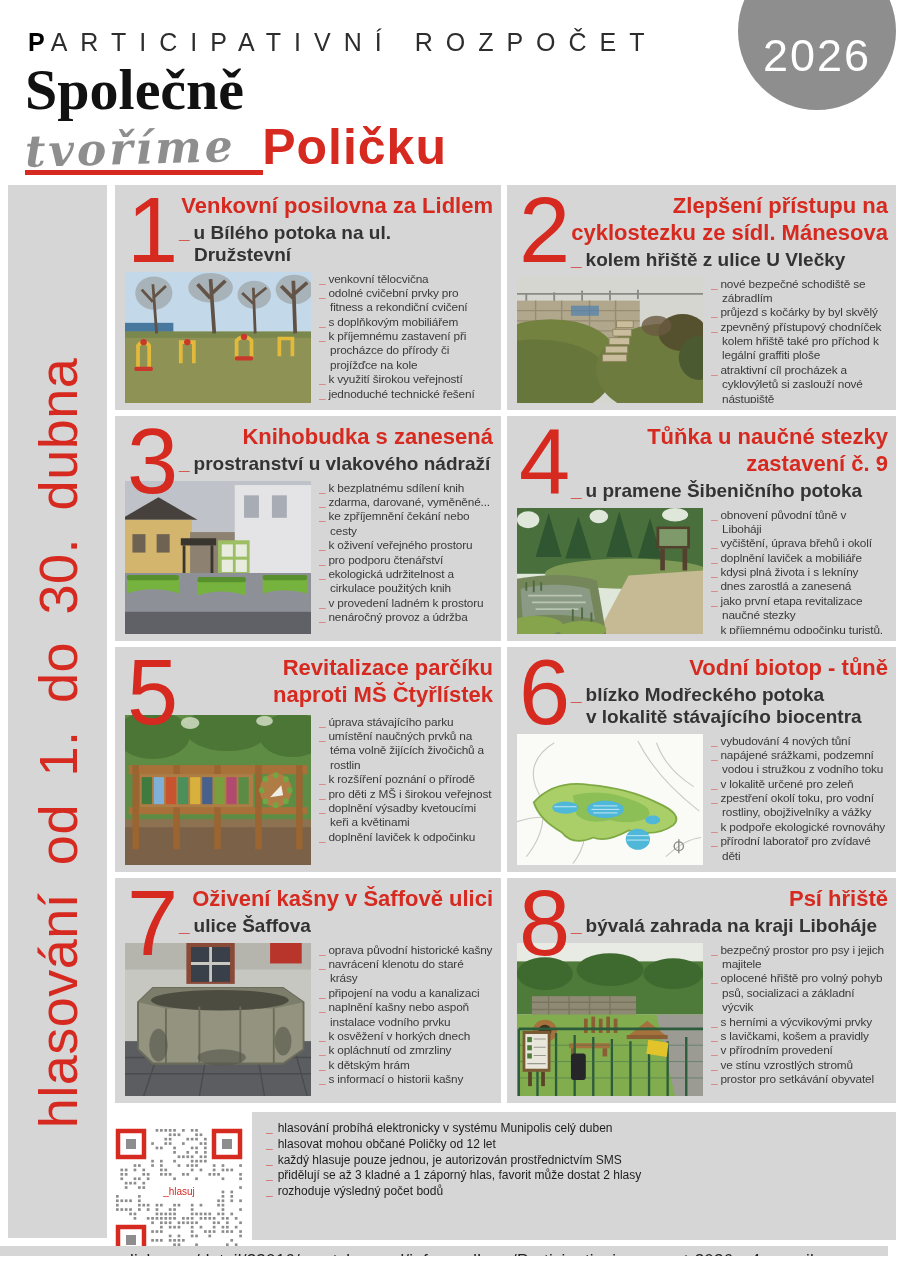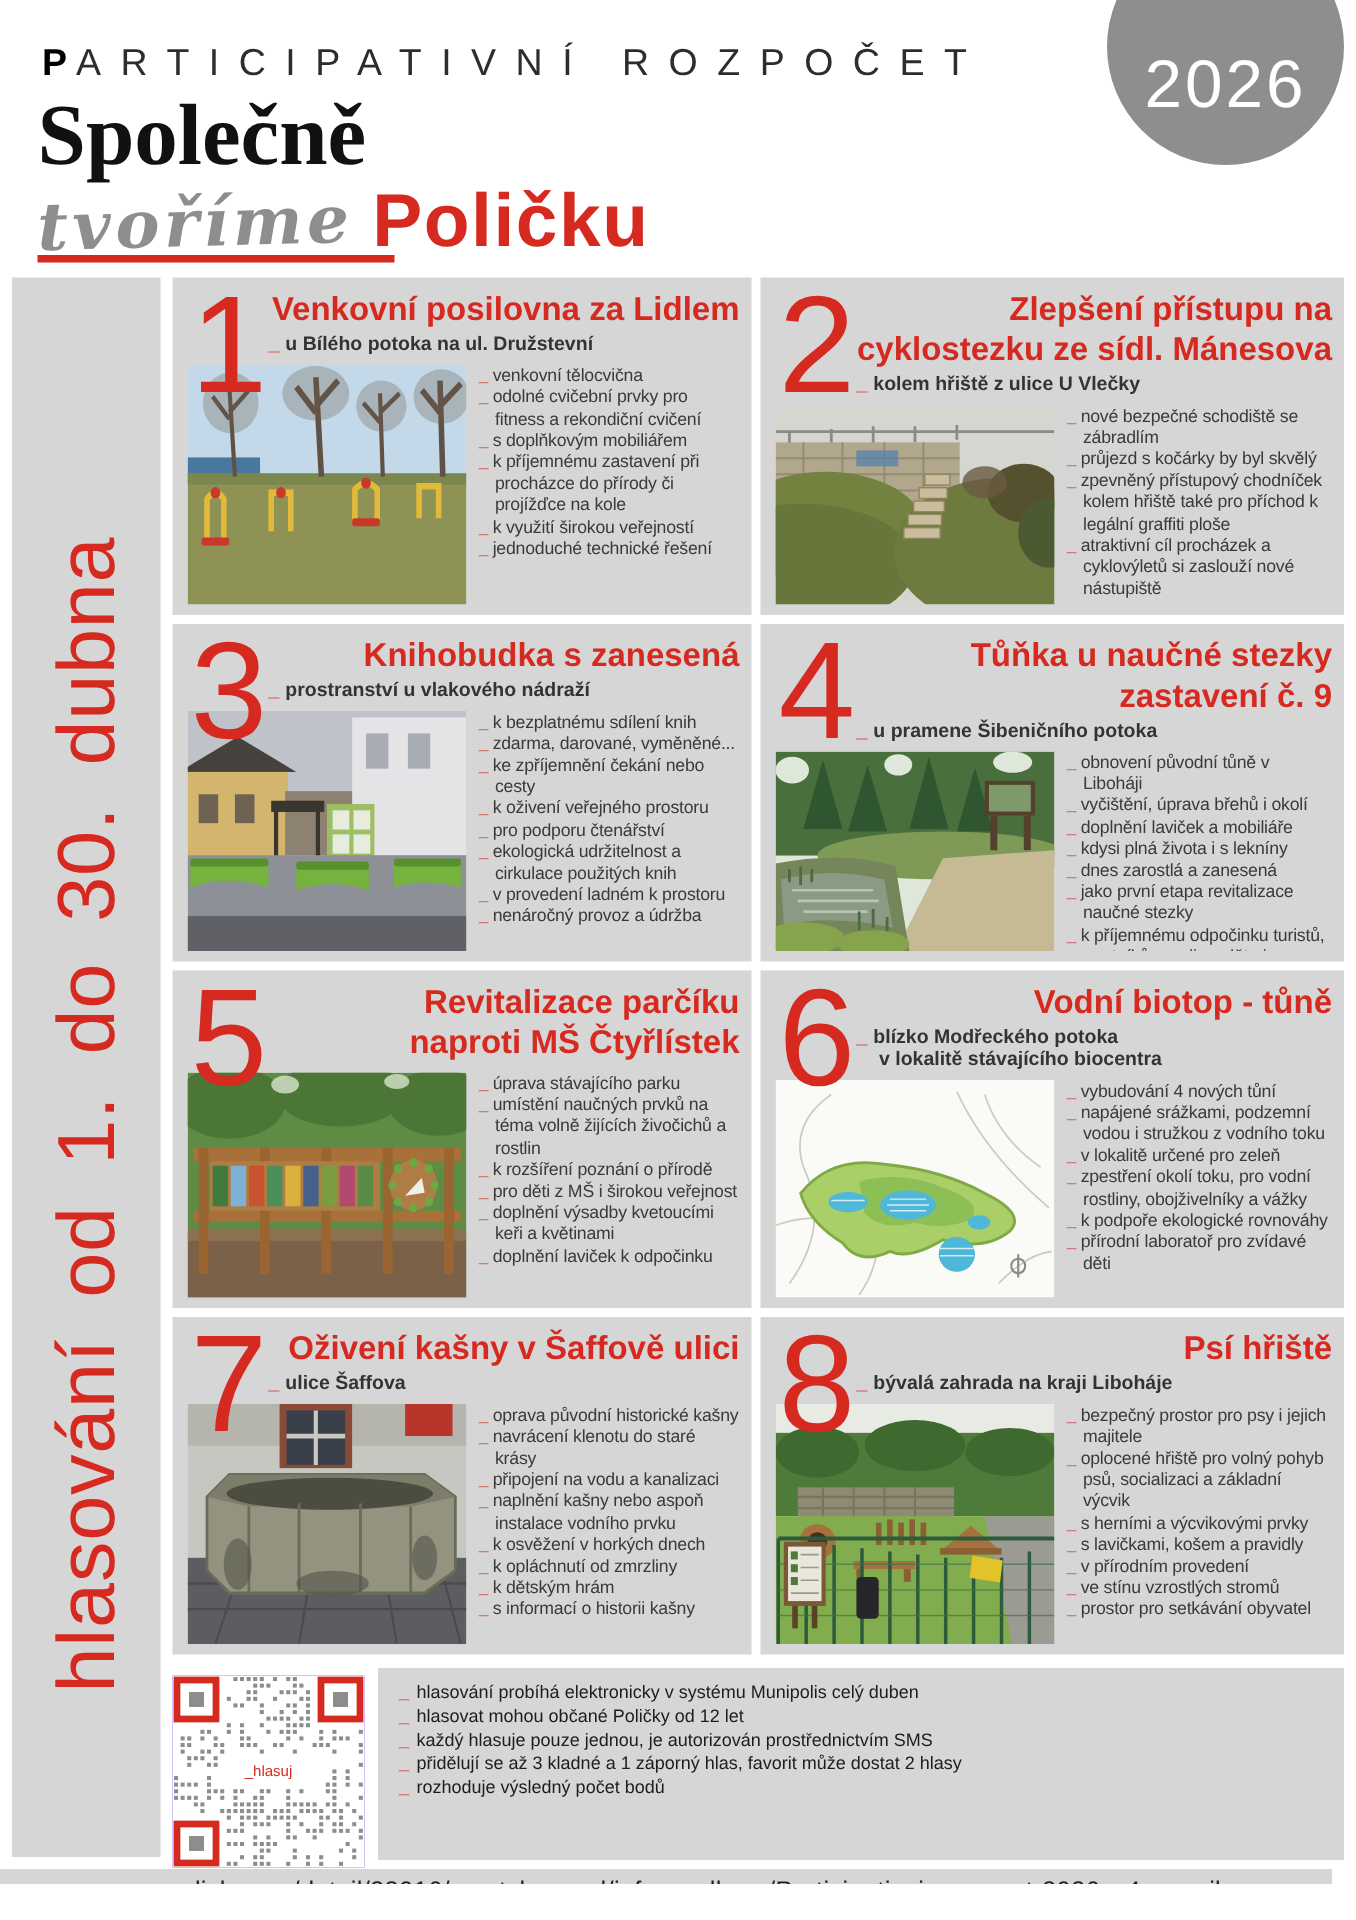--- a/index.html
+++ b/index.html
@@ -12,47 +12,47 @@
   html,body{background:#fff;}
   body{font-family:"Liberation Sans",sans-serif;color:var(--ink);}
   .page{position:relative;width:904px;height:1256px;background:#fff;overflow:hidden;}
 
   
   .kicker{position:absolute;left:28px;top:28px;font-size:25px;font-weight:400;color:#2d2d2d;letter-spacing:13px;white-space:nowrap;}
   .kicker::first-letter{font-weight:900;color:#000;letter-spacing:6px;}
   .main-title{position:absolute;left:25px;top:56px;font-family:"Liberation Serif",serif;font-weight:700;font-size:58px;color:#111;}
   .title-row{position:absolute;left:25px;top:118px;white-space:nowrap;}
   .script-word{display:inline-block;font-family:"DejaVu Serif",serif;font-style:italic;font-weight:700;font-size:44px;color:#8e8e8e;letter-spacing:3px;transform:rotate(-1.5deg);}
-  .city-word{display:inline-block;font-size:50px;font-weight:700;color:var(--red);margin-left:8px;letter-spacing:1px;}
+  .city-word{display:inline-block;font-size:50px;font-weight:700;color:var(--red);margin-left:22px;letter-spacing:1px;}
   .underline{position:absolute;left:25px;top:170px;width:238px;height:5px;background:var(--red);}
   .badge{position:absolute;left:738px;top:-48px;width:158px;height:158px;border-radius:50%;background:var(--badge);display:flex;align-items:flex-end;justify-content:center;}
   .badge span{color:#fff;font-size:45px;font-weight:400;letter-spacing:2px;padding-bottom:28px;}
 
   
   .sidebar{position:absolute;left:8px;top:185px;width:99px;height:1053px;background:var(--panel);overflow:hidden;}
   .vtext{position:absolute;left:50%;top:53%;transform:translate(-50%,-50%) rotate(-90deg);white-space:nowrap;color:var(--red);font-size:54px;font-weight:500;word-spacing:12px;letter-spacing:0.5px;}
 
   
   .grid{position:absolute;left:115px;top:185px;width:781px;display:grid;grid-template-columns:386px 389px;grid-template-rows:repeat(4,225px);gap:6px;}
   .section{position:relative;background:var(--panel);padding:8px 8px 7px 10px;display:flex;flex-direction:column;overflow:hidden;}
   .num{position:absolute;left:12px;top:2px;font-size:92px;line-height:0.95;font-weight:500;color:var(--red);}
   .sec-head{margin-left:54px;}
   .sec-title{color:var(--red);font-size:22px;font-weight:700;line-height:1.22;text-align:right;white-space:pre-line;}
-  .sec-sub{margin-top:2px;font-size:13px;font-weight:700;color:#333;line-height:1.15;white-space:pre-line;padding-left:15px;text-indent:-15px;}
+  .sec-sub{margin-top:2px;font-size:19px;font-weight:700;color:#333;line-height:1.15;white-space:pre-line;padding-left:15px;text-indent:-15px;}
   .sec-sub .m{color:var(--red);margin-right:4px;}
   .sec-body{flex:1;display:flex;gap:8px;margin-top:6px;min-height:0;}
   .photo{width:186px;flex:0 0 186px;overflow:hidden;}
   .photo svg{width:100%;height:100%;display:block;}
   .bullets{flex:1;list-style:none;font-size:11.8px;line-height:1.22;font-weight:500;color:#3a3a3a;letter-spacing:-0.15px;overflow:hidden;}
   .bullets li{padding-left:11px;text-indent:-11px;}
   .bullets .m{color:var(--red);font-weight:700;margin-right:3px;}
 
   
   .vote{position:absolute;left:115px;top:1112px;width:781px;height:128px;}
-  .qr{position:absolute;left:0;top:5px;width:128px;height:128px;background:#8b5cf6;}
+  .qr{position:absolute;left:0;top:16px;width:128px;height:128px;background:#8b5cf6;}
   .vote-panel{position:absolute;left:137px;top:0;right:0;bottom:0;background:var(--panel);padding:9px 14px;}
   .vote-list{list-style:none;font-size:12px;line-height:1.32;font-weight:500;color:#1d1d1d;}
   .vote-list li{padding-left:16px;text-indent:-16px;}
   .vote-list .m{color:var(--red);font-weight:700;margin-right:5px;}
 
   
   .footer{position:absolute;left:0;top:1246px;width:888px;height:30px;background:var(--panel);display:flex;align-items:center;justify-content:center;}
   .footer-url{font-size:17px;font-weight:500;color:#222;letter-spacing:0.2px;}
 </style>
 </head>

